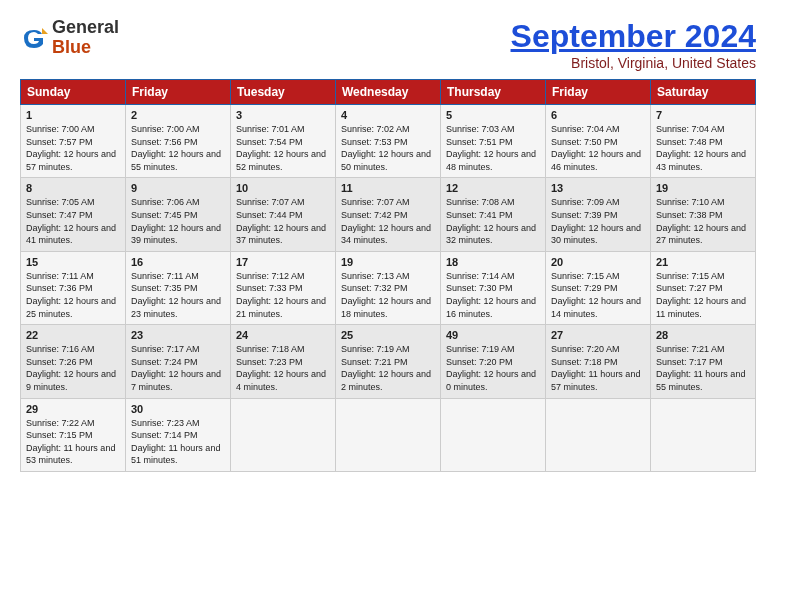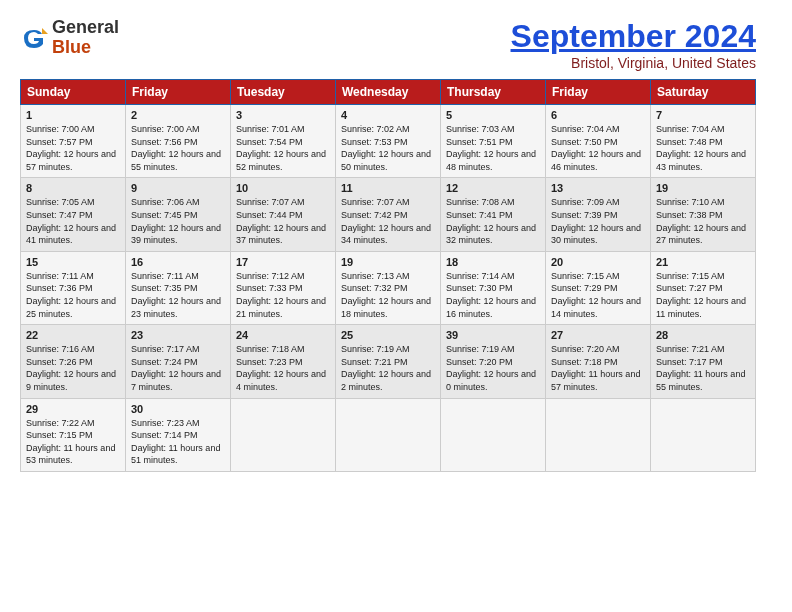--- a/index.html
+++ b/index.html
@@ -332,21 +332,21 @@
           </td>
           <td>
             <span class="day-num">25</span>
         <div class="day-info">
           Sunrise: 7:19 AM<br>
           Sunset: 7:21 PM<br>
           Daylight: 12 hours and 2 minutes.
         </div>
           </td>
           <td>
-            <span class="day-num">39</span>
+            <span class="day-num">49</span>
         <div class="day-info">
           Sunrise: 7:19 AM<br>
           Sunset: 7:20 PM<br>
           Daylight: 12 hours and 0 minutes.
         </div>
           </td>
           <td>
             <span class="day-num">27</span>
         <div class="day-info">
           Sunrise: 7:20 AM<br>

